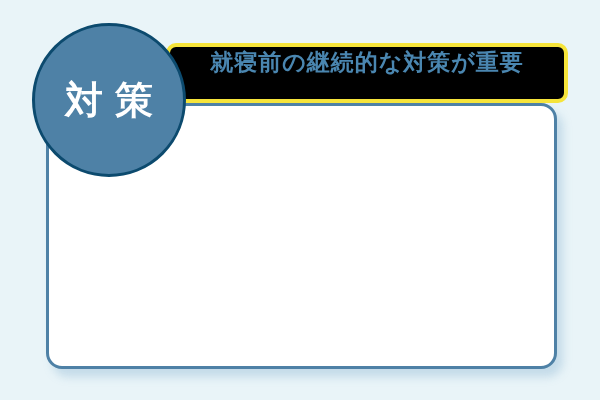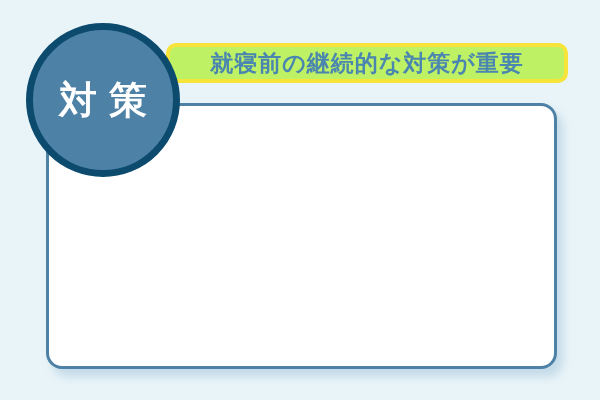--- a/index.html
+++ b/index.html
@@ -7,33 +7,33 @@
     font-family: "Liberation Sans", "DejaVu Sans", sans-serif;
     background:#ffffff;
   }
   .stage {
     position:relative; width:600px; height:400px;
     background:#e9f4f8; overflow:hidden;
   }
 
   
   .banner {
-    position:absolute; left:166px; top:43px; width:402px; height:40px;
-    background:#bef264; border:4px solid #f6e43a; border-radius:10px;
-    display:flex; align-items:flex-end; justify-content:center;
+    position:absolute; left:166px; top:43px; width:402px; height:60px;
+    background:#000000; border:4px solid #f6e43a; border-radius:10px;
+    display:flex; align-items:flex-start; justify-content:center;
     z-index:2;
   }
   .banner-text {
     color:#4a86b0; font-size:23px; font-weight:bold; letter-spacing:1px;
   }
 
   
   .badge {
-    position:absolute; left:26px; top:23px; width:154px; height:154px;
-    background:#4e81a6; border:7px solid #0c4a6e; border-radius:50%;
+    position:absolute; left:32px; top:23px; width:154px; height:154px;
+    background:#4e81a6; border:3px solid #0c4a6e; border-radius:50%;
     display:flex; align-items:center; justify-content:center;
     z-index:3;
   }
   .badge-text {
     color:#ffffff; font-size:38px; font-weight:bold;
     letter-spacing:12px; padding-left:12px;
   }
 
   
   .panel {

